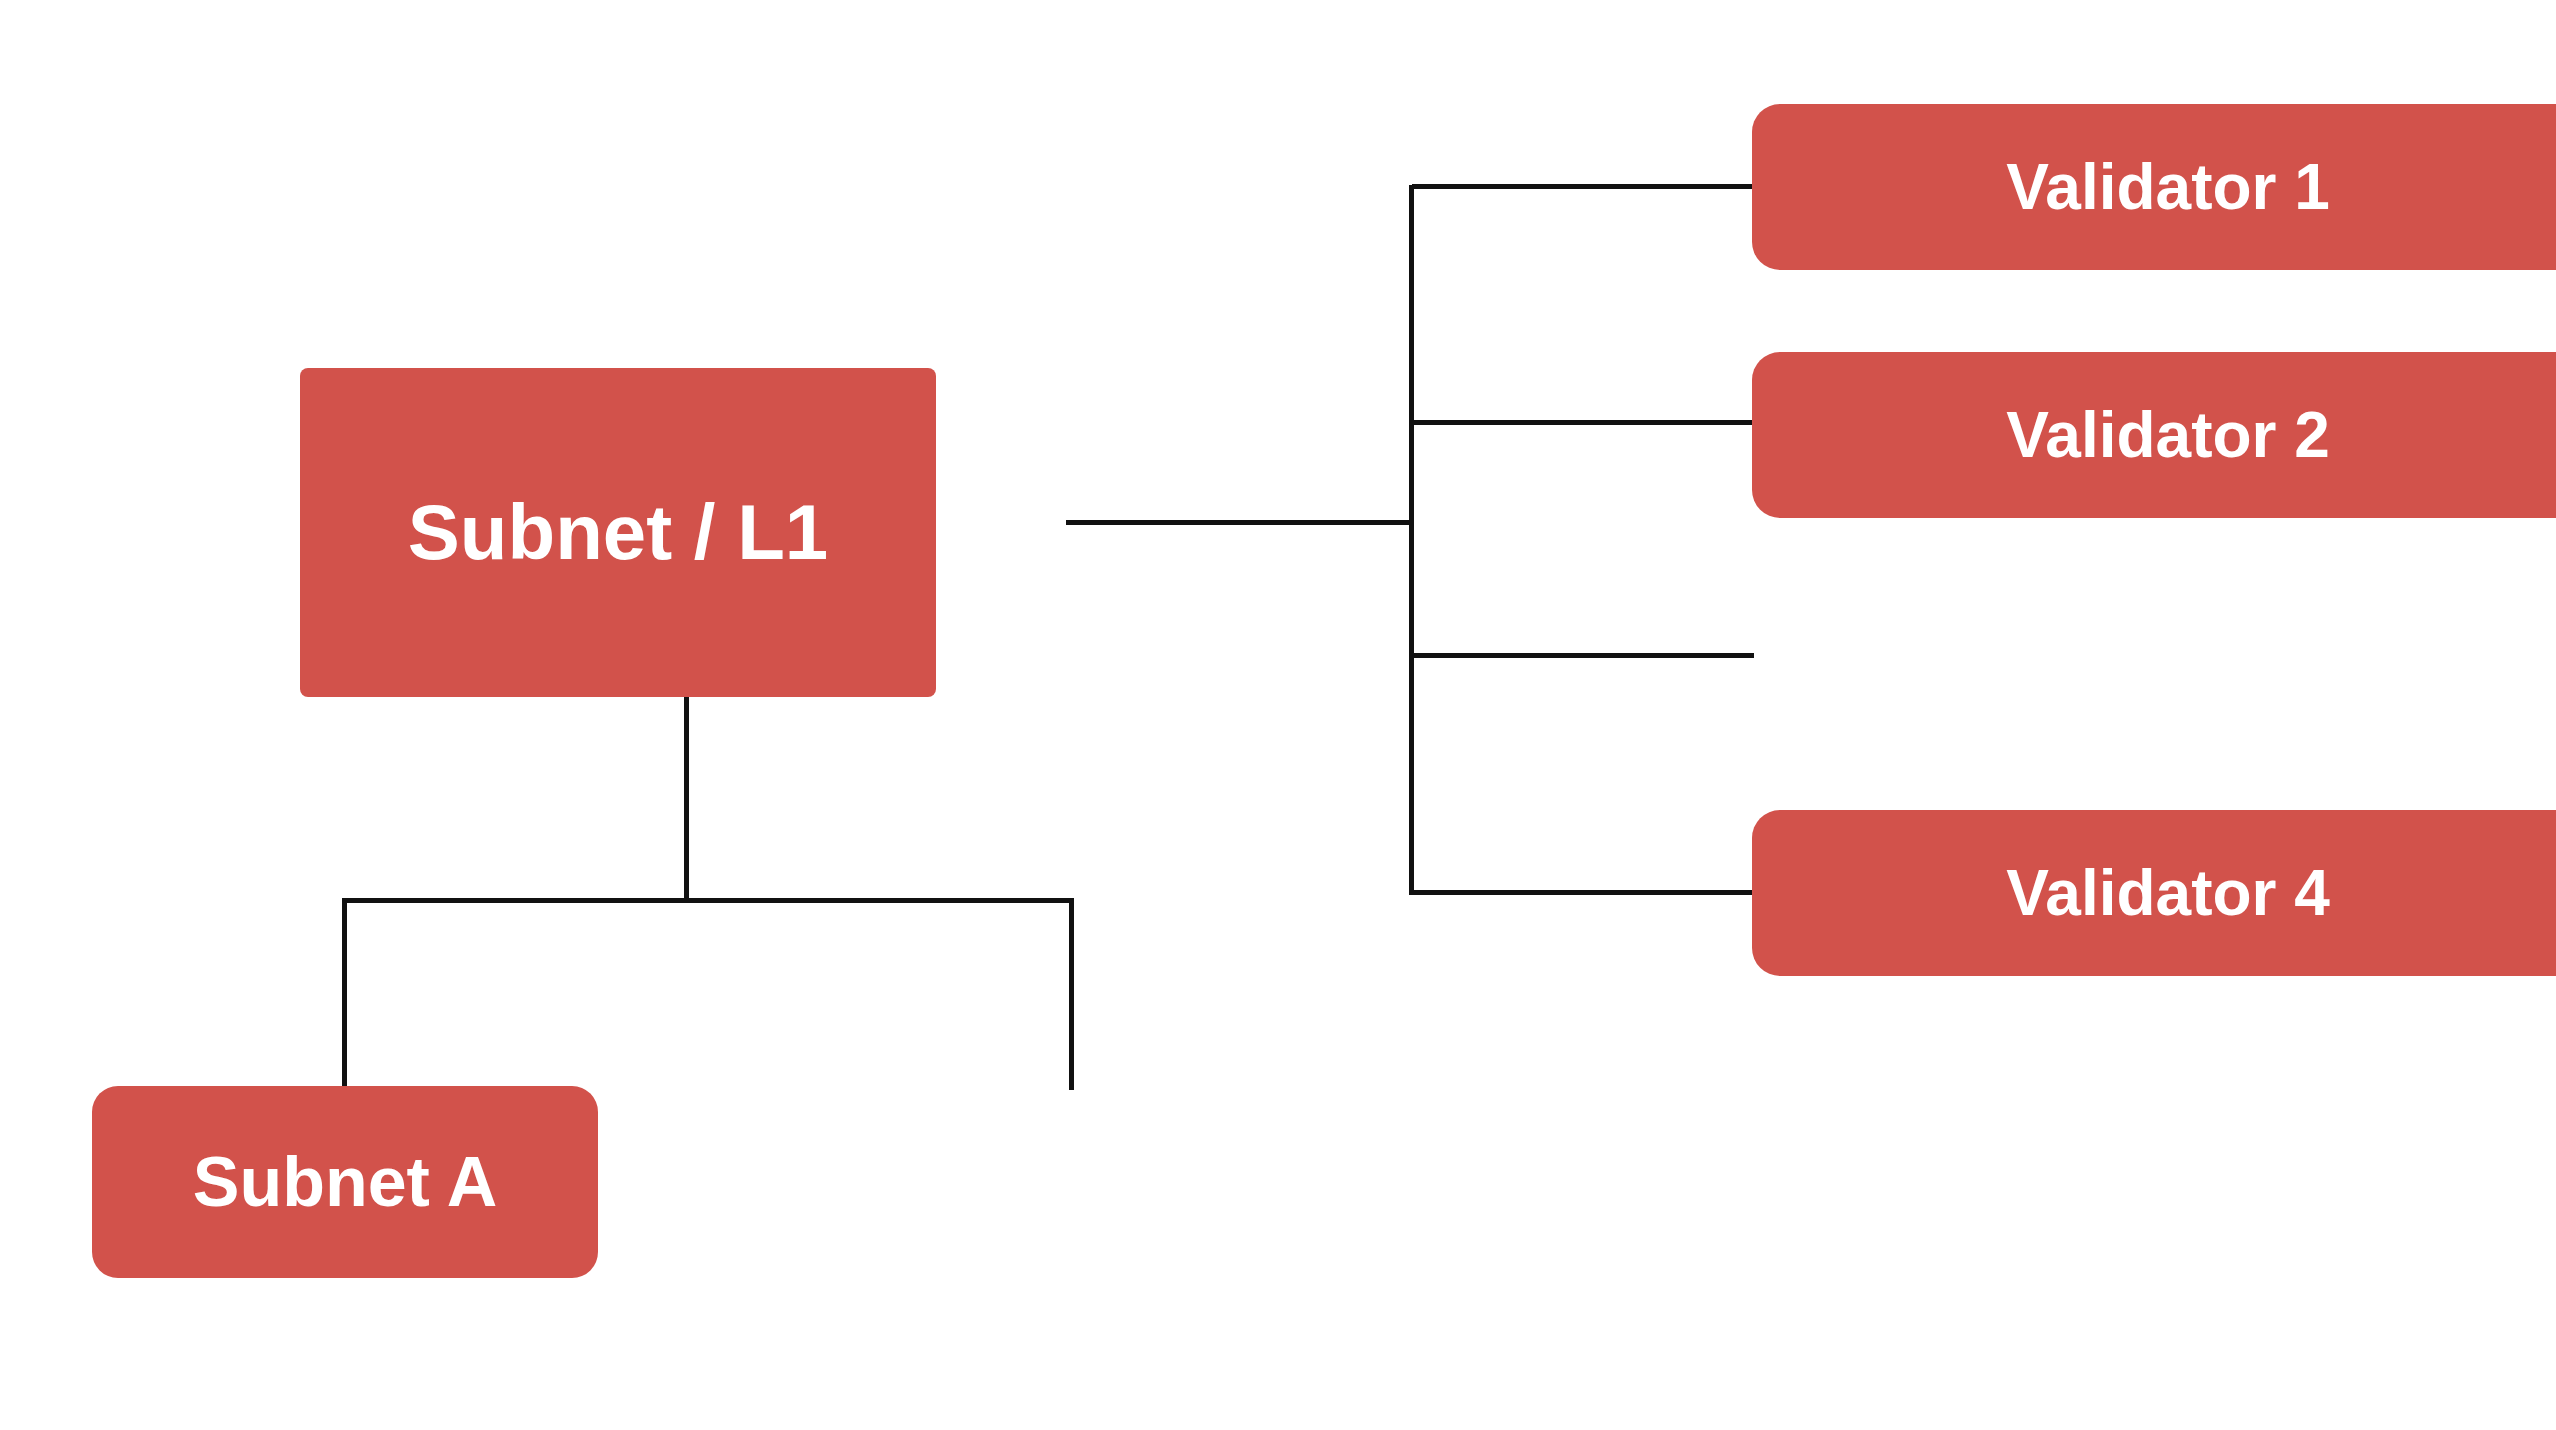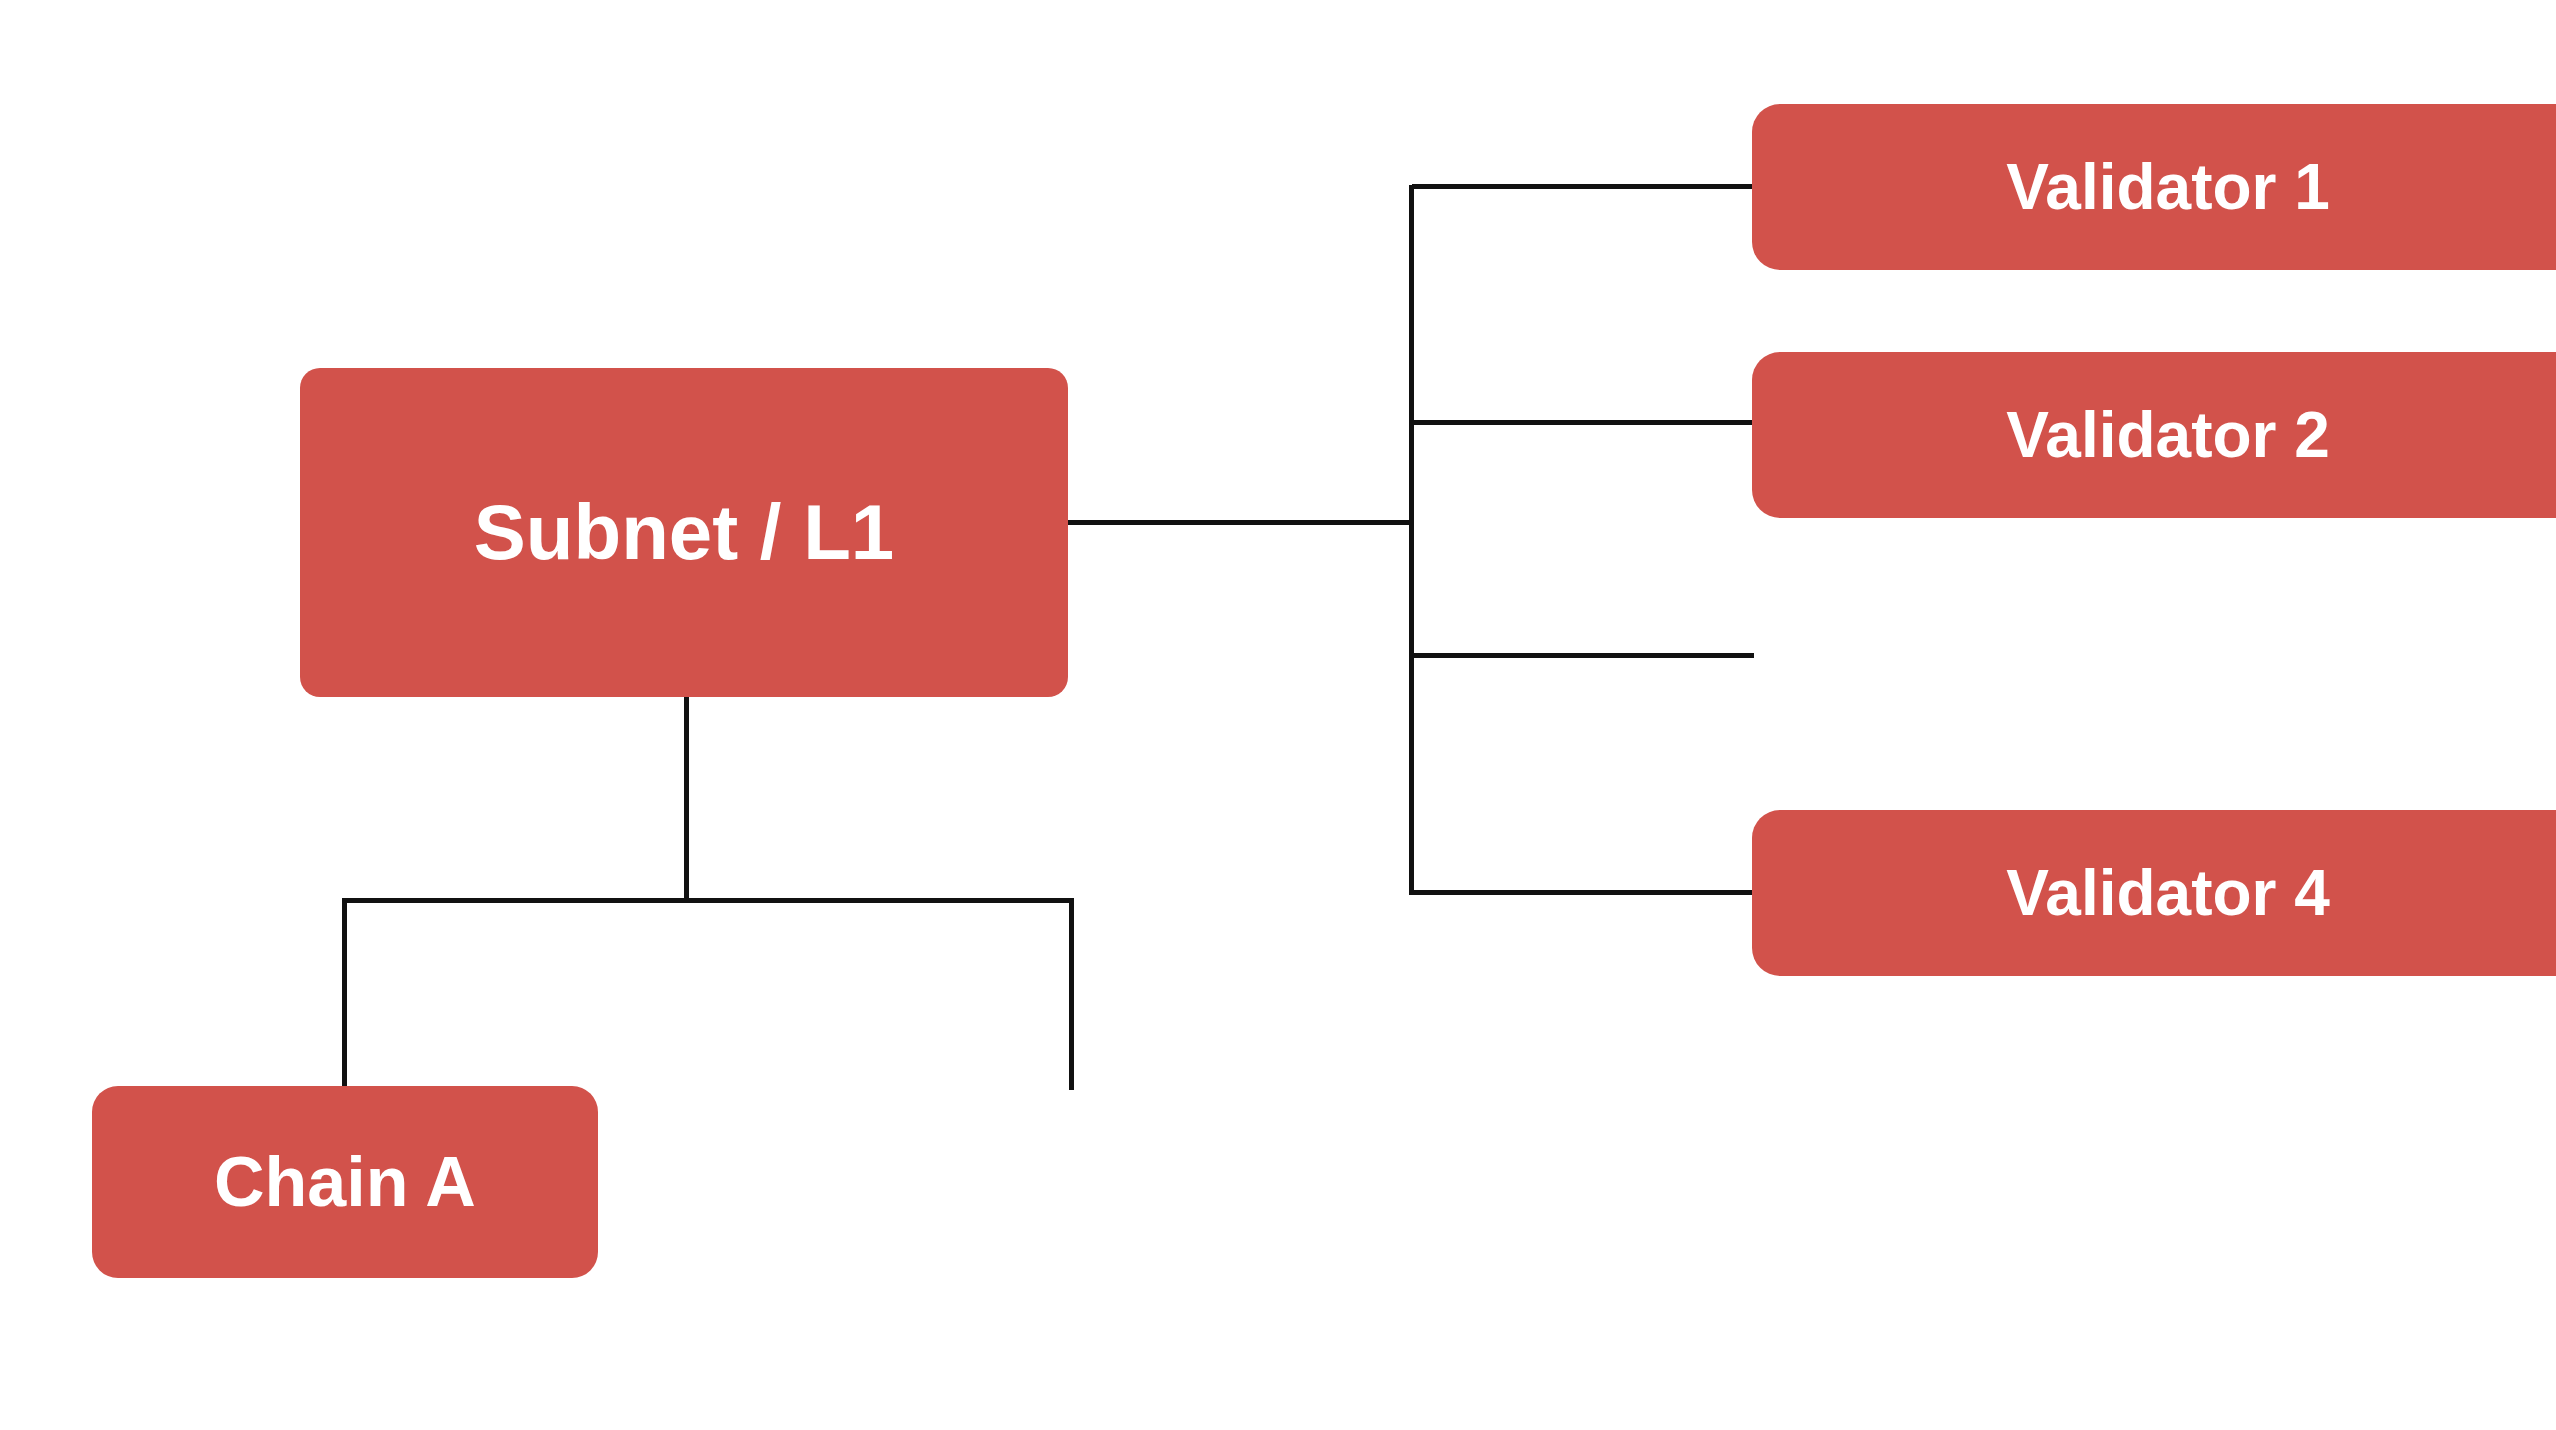--- a/index.html
+++ b/index.html
@@ -24,21 +24,21 @@
     justify-content: center;
     font-weight: bold;
     text-align: center;
     box-sizing: border-box;
   }
   .line {
     position: absolute;
     background: var(--connector, #111111);
   }
   
-  .subnet     { left: 300px;  top: 368px;  width: 768px; height: 329px; border-radius: 20px; font-size: 78px; }
+  .subnet     { left: 300px;  top: 368px;  width: 636px; height: 329px; border-radius: 8px; font-size: 78px; }
   .validator  { left: 1752px; width: 832px; height: 166px; border-radius: 28px; font-size: 64px; }
   .v1 { top: 104px; }
   .v2 { top: 352px; text-align: center; }
   .v3 { top: 573px; }
   .v4 { top: 810px; }
   .chain      { top: 1086px; width: 506px; height: 192px; border-radius: 26px; font-size: 70px; }
   .chain-a { left: 92px;  }
   .chain-b { left: 818px; }
   
   .l-subnet-right { left: 1066px; top: 520px; width: 348px; height: 5px; }
@@ -76,16 +76,16 @@
     <span>Validator 1</span>
   </div>
   <div class="node validator v2">
     <span>Validator 2</span>
   </div>
   <div class="node validator v4">
     <span>Validator 4</span>
   </div>
 
   <div class="node chain chain-a">
-    <span>Chain A</span>
+    <span>Subnet A</span>
   </div>
 
 </div>
 
 </body></html>

